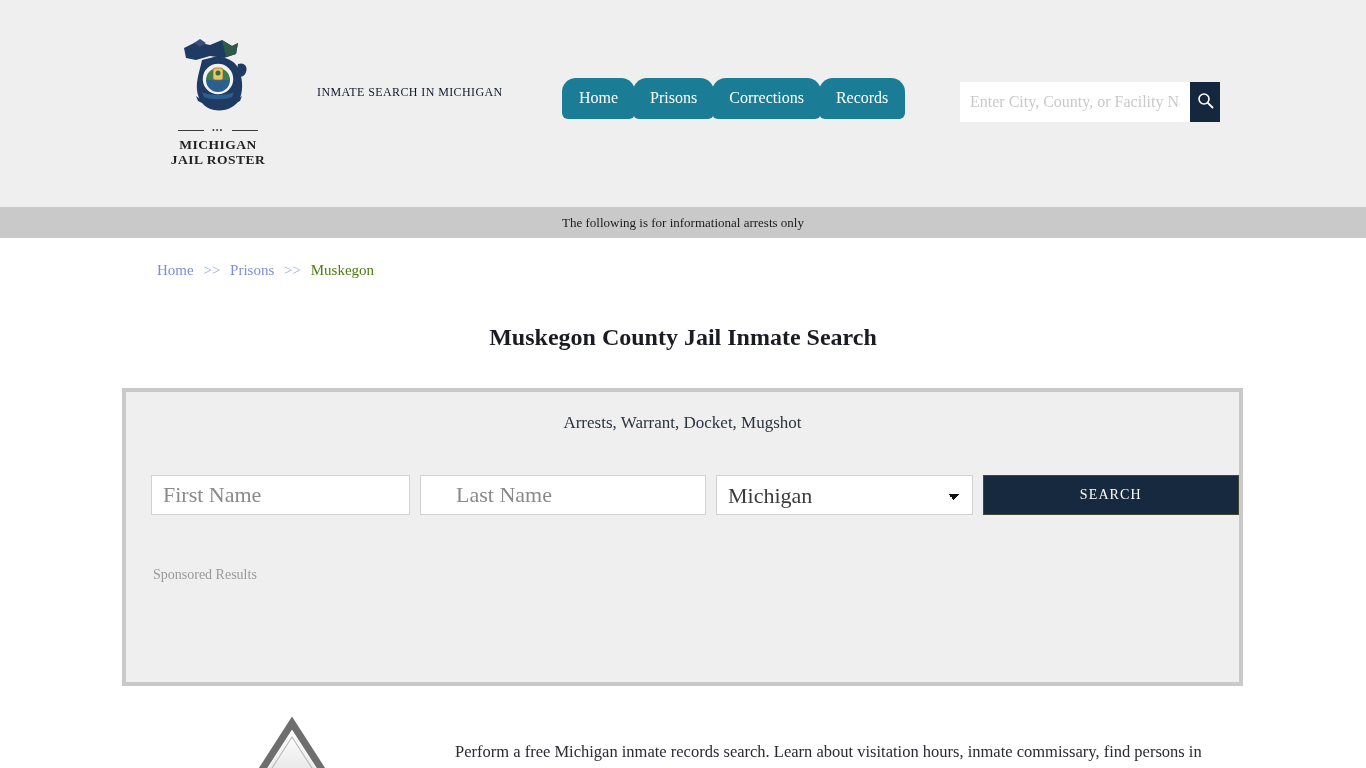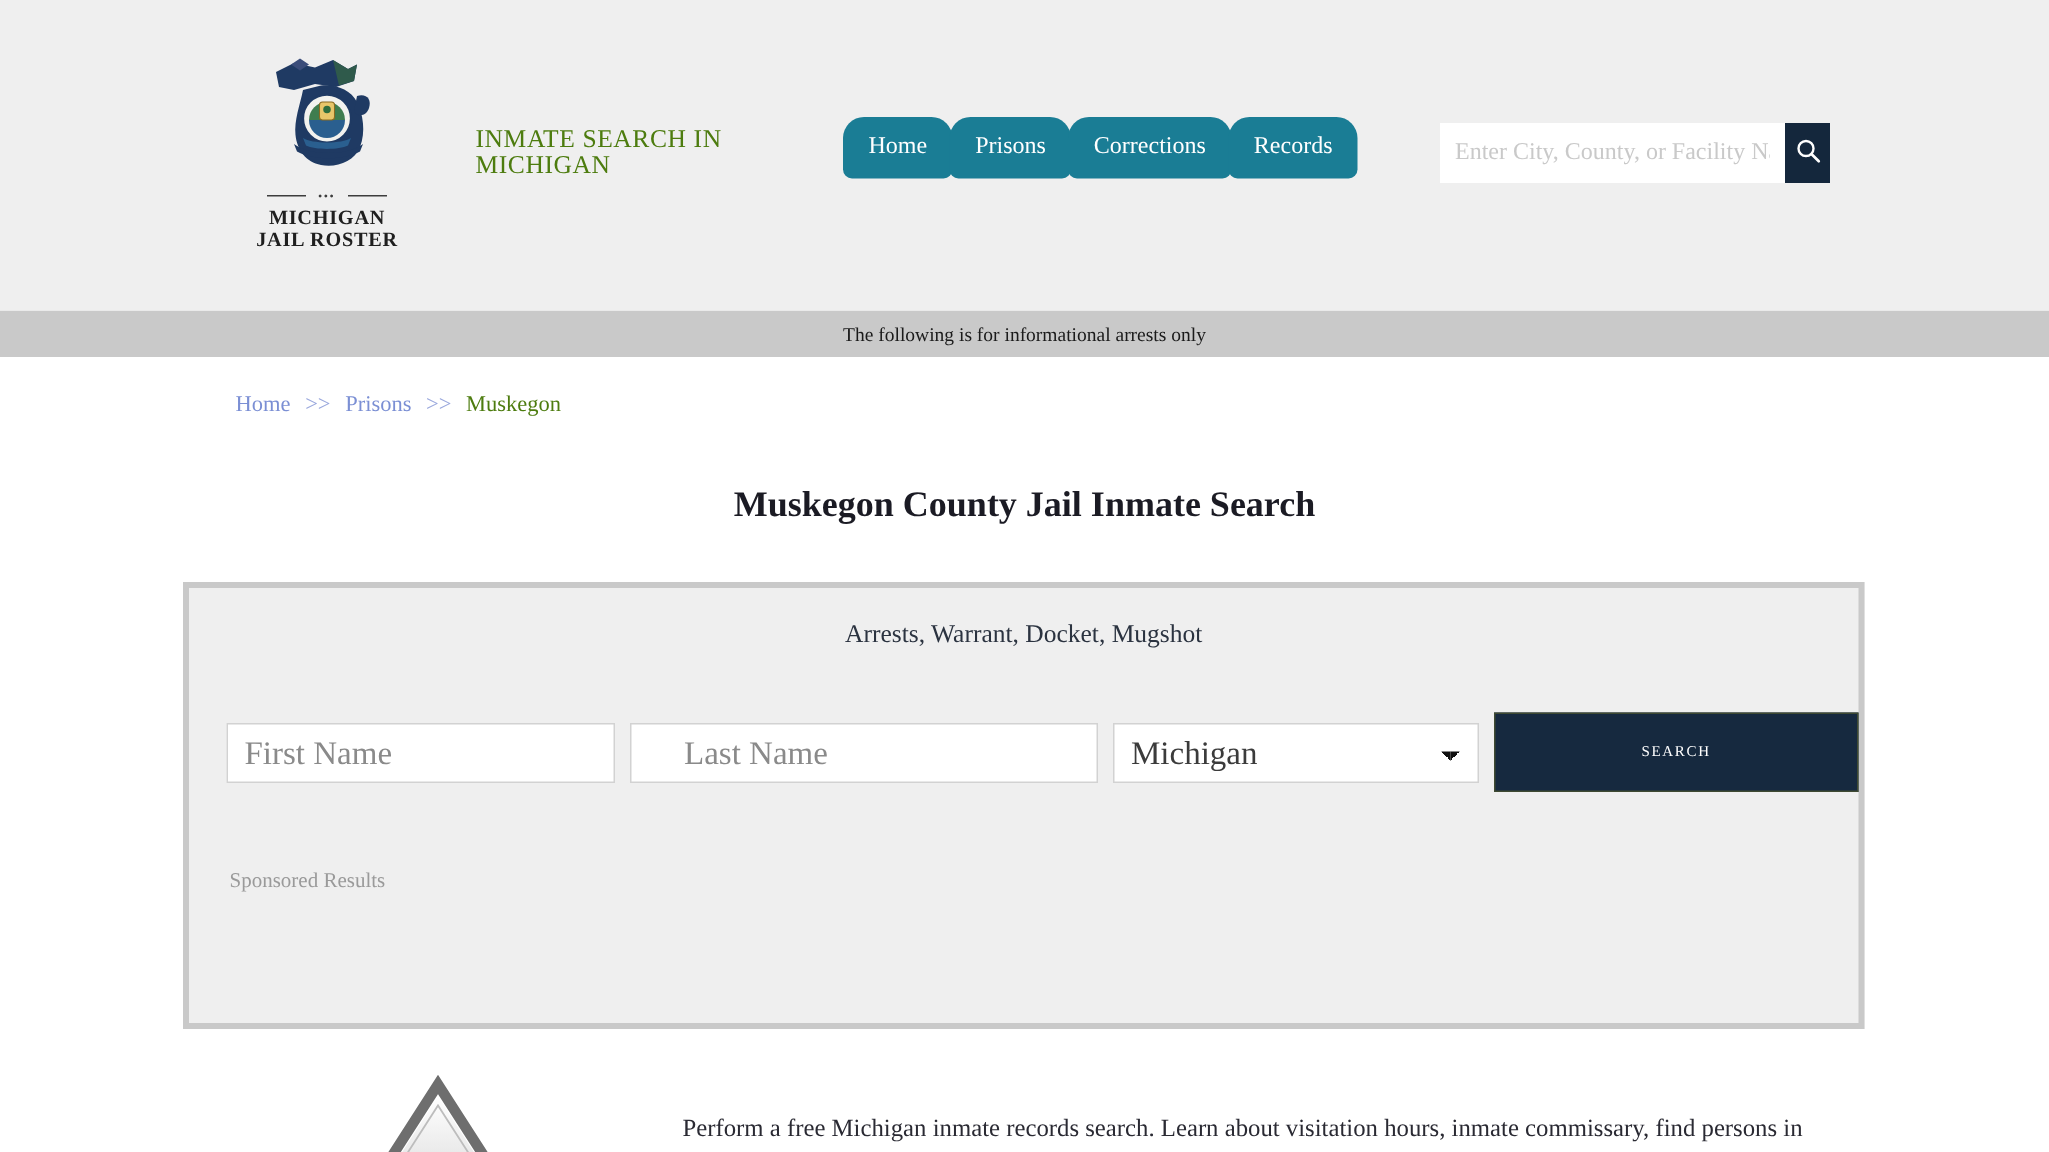--- a/index.html
+++ b/index.html
@@ -39,22 +39,22 @@
   }
   .logo-text{
     font-family:"Liberation Serif","DejaVu Serif",serif;
     font-weight:bold; font-size:13.5px; letter-spacing:0.5px;
     color:#1f1f1f; line-height:15px;
   }
 
   .tagline{
     position:absolute; left:317px; top:84px;
     width:200px;
-    font-size:17px; letter-spacing:0.4px;
-    color:#4d7c0f; line-height:17px;
+    font-size:12px; letter-spacing:0.4px;
+    color:#0f172a; line-height:17px;
   }
 
   
   .main-nav{
     position:absolute; left:562px; top:78px;
     display:flex; align-items:flex-end;
   }
   .nav-tab{
     background:#1a7d95;
     color:#ffffff;
@@ -147,41 +147,41 @@
     background:#ffffff;
     border:1px solid #d2d2d2;
     font-family:"Liberation Serif","DejaVu Serif",serif;
     font-size:22px;
     color:#3b3b3b;
     padding:0 11px;
     outline:none;
   }
   .field::placeholder{ color:#8a8a8a; }
   .field-first{ width:259px; }
-  .field-last{ width:312px;padding-left:35px; }
+  .field-last{ width:286px;padding-left:35px; }
   .field-state{
     width:258px;
     -webkit-appearance:none; appearance:none;
     background-image:
       linear-gradient(45deg, transparent 50%, #111 50%),
       linear-gradient(135deg, #111 50%, transparent 50%);
     background-position:
       calc(100% - 18px) 18px,
       calc(100% - 12px) 18px;
     background-size:6px 6px, 6px 6px;
     background-repeat:no-repeat;
     cursor:pointer;
   }
   .search-btn{
-    width:258px; height:53px;
+    width:258px; height:40px;
     background:#16293f;
     border:1px solid #3f4a32;
     color:#ffffff;
     font-family:"Liberation Serif","DejaVu Serif",serif;
-    font-size:10px; letter-spacing:1.1px;
+    font-size:14px; letter-spacing:1.1px;
     cursor:pointer;
   }
   .sponsored{
     margin:52px 0 0 27px;
     font-size:14px; color:#9a9a9a;
   }
 
   
   .content-row{
     position:absolute; left:157px; top:460px;

